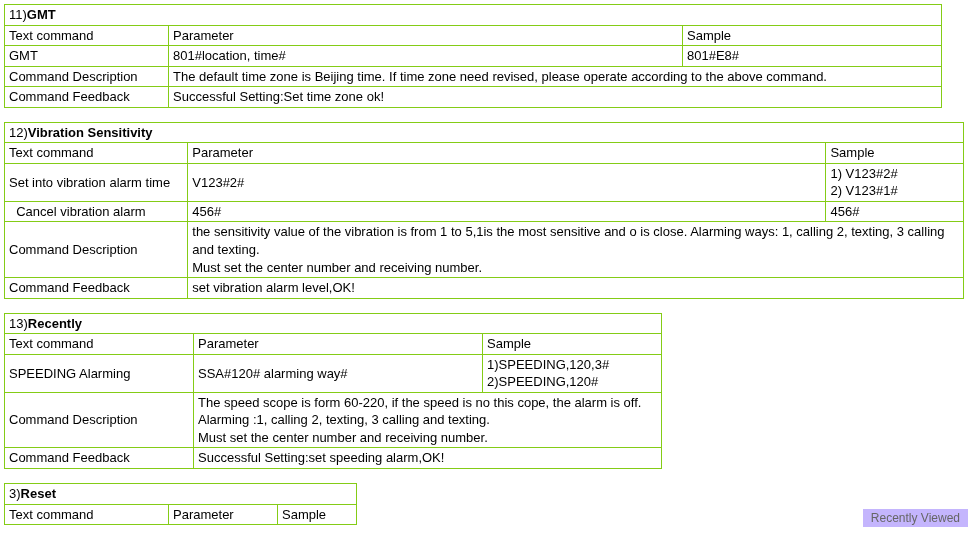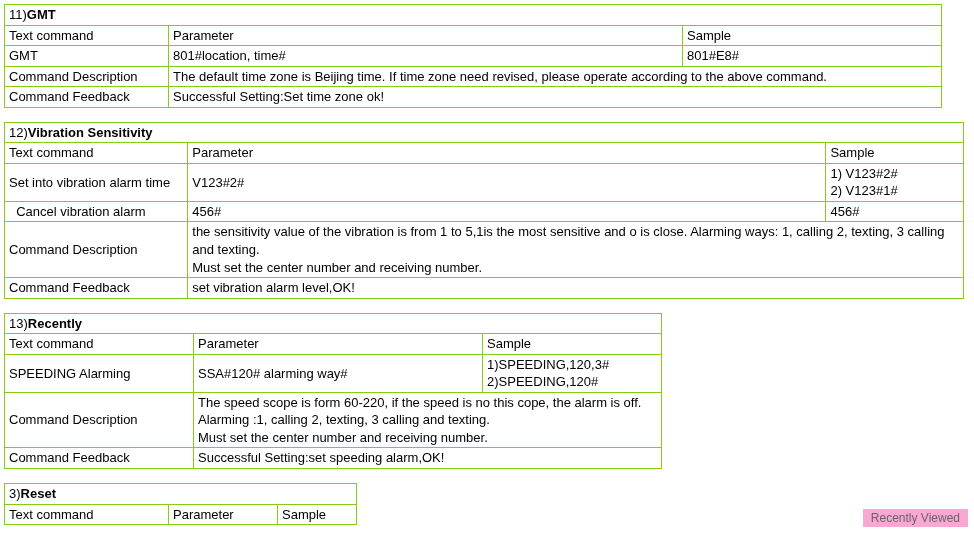--- a/index.html
+++ b/index.html
@@ -22,21 +22,21 @@
   .title-cell {
     font-weight: normal;
   }
   .title-cell .bold {
     font-weight: bold;
   }
   .recently {
     position: fixed;
     bottom: 6px;
     right: 6px;
-    background: #f9a8d4;
+    background: #c4b5fd;
     color: #666;
     font-size: 12px;
     padding: 2px 8px;
   }
 </style>
 </head>
 <body>
 
 <table>
   <tbody>

